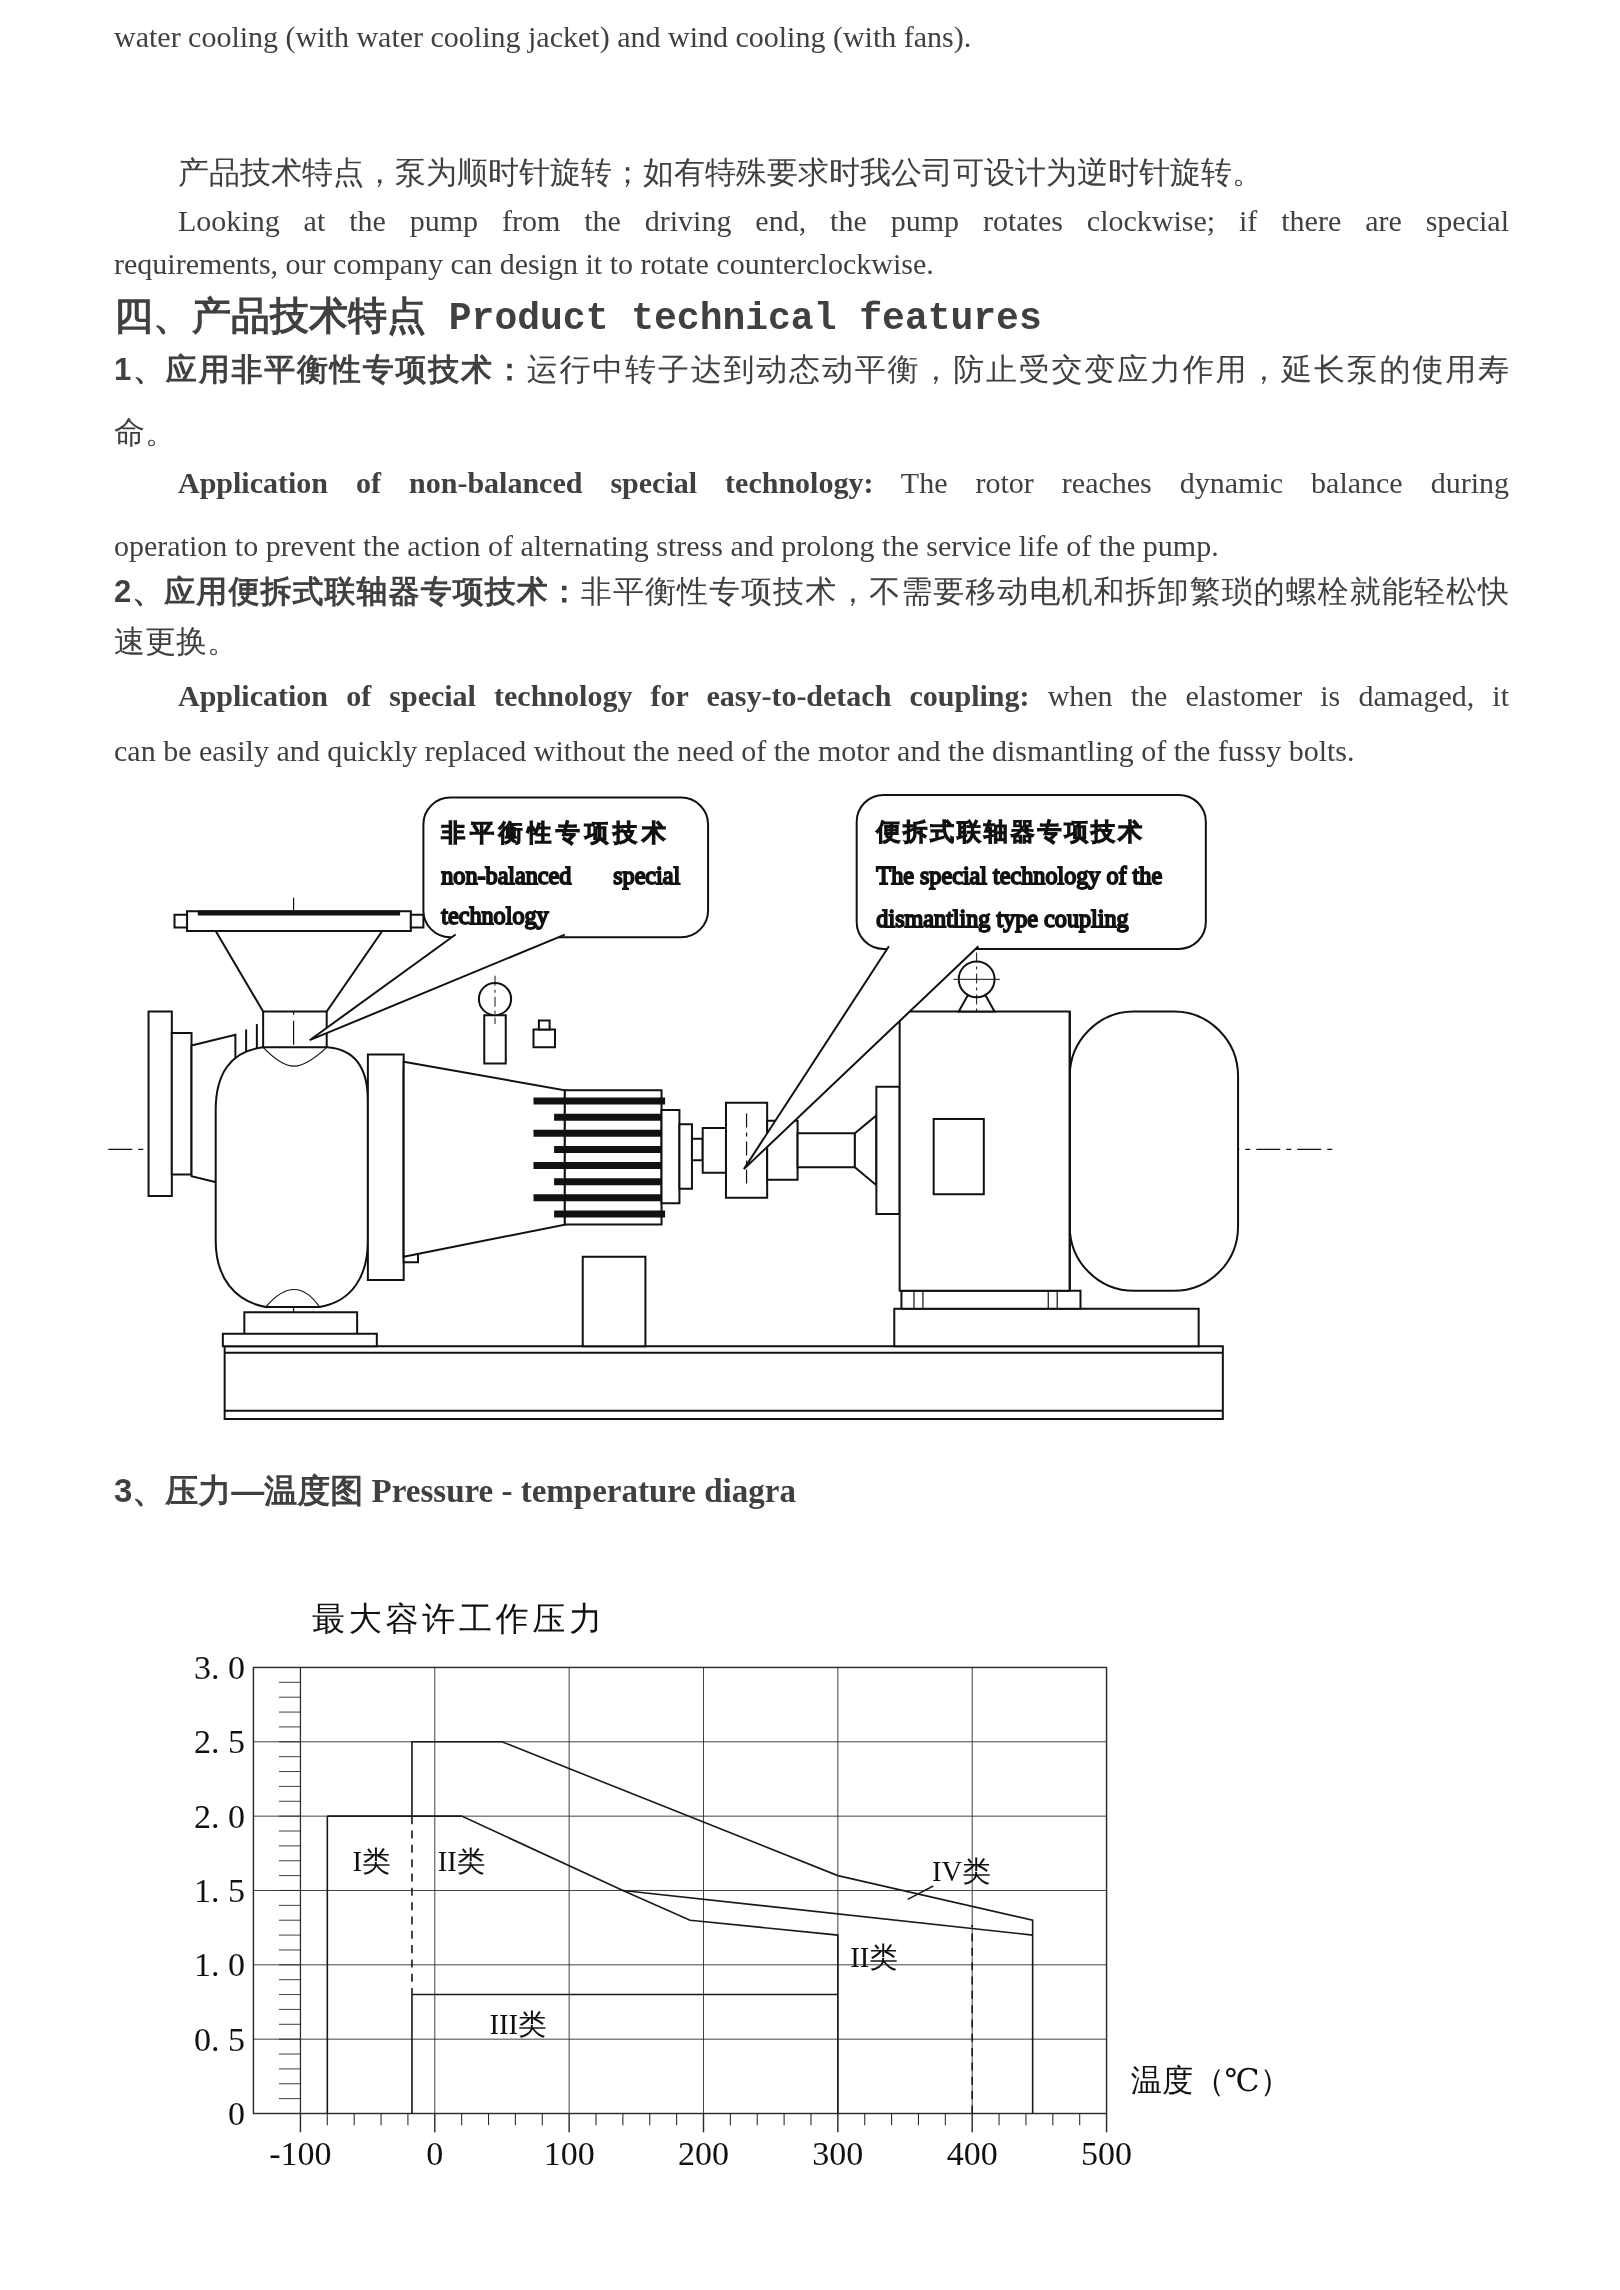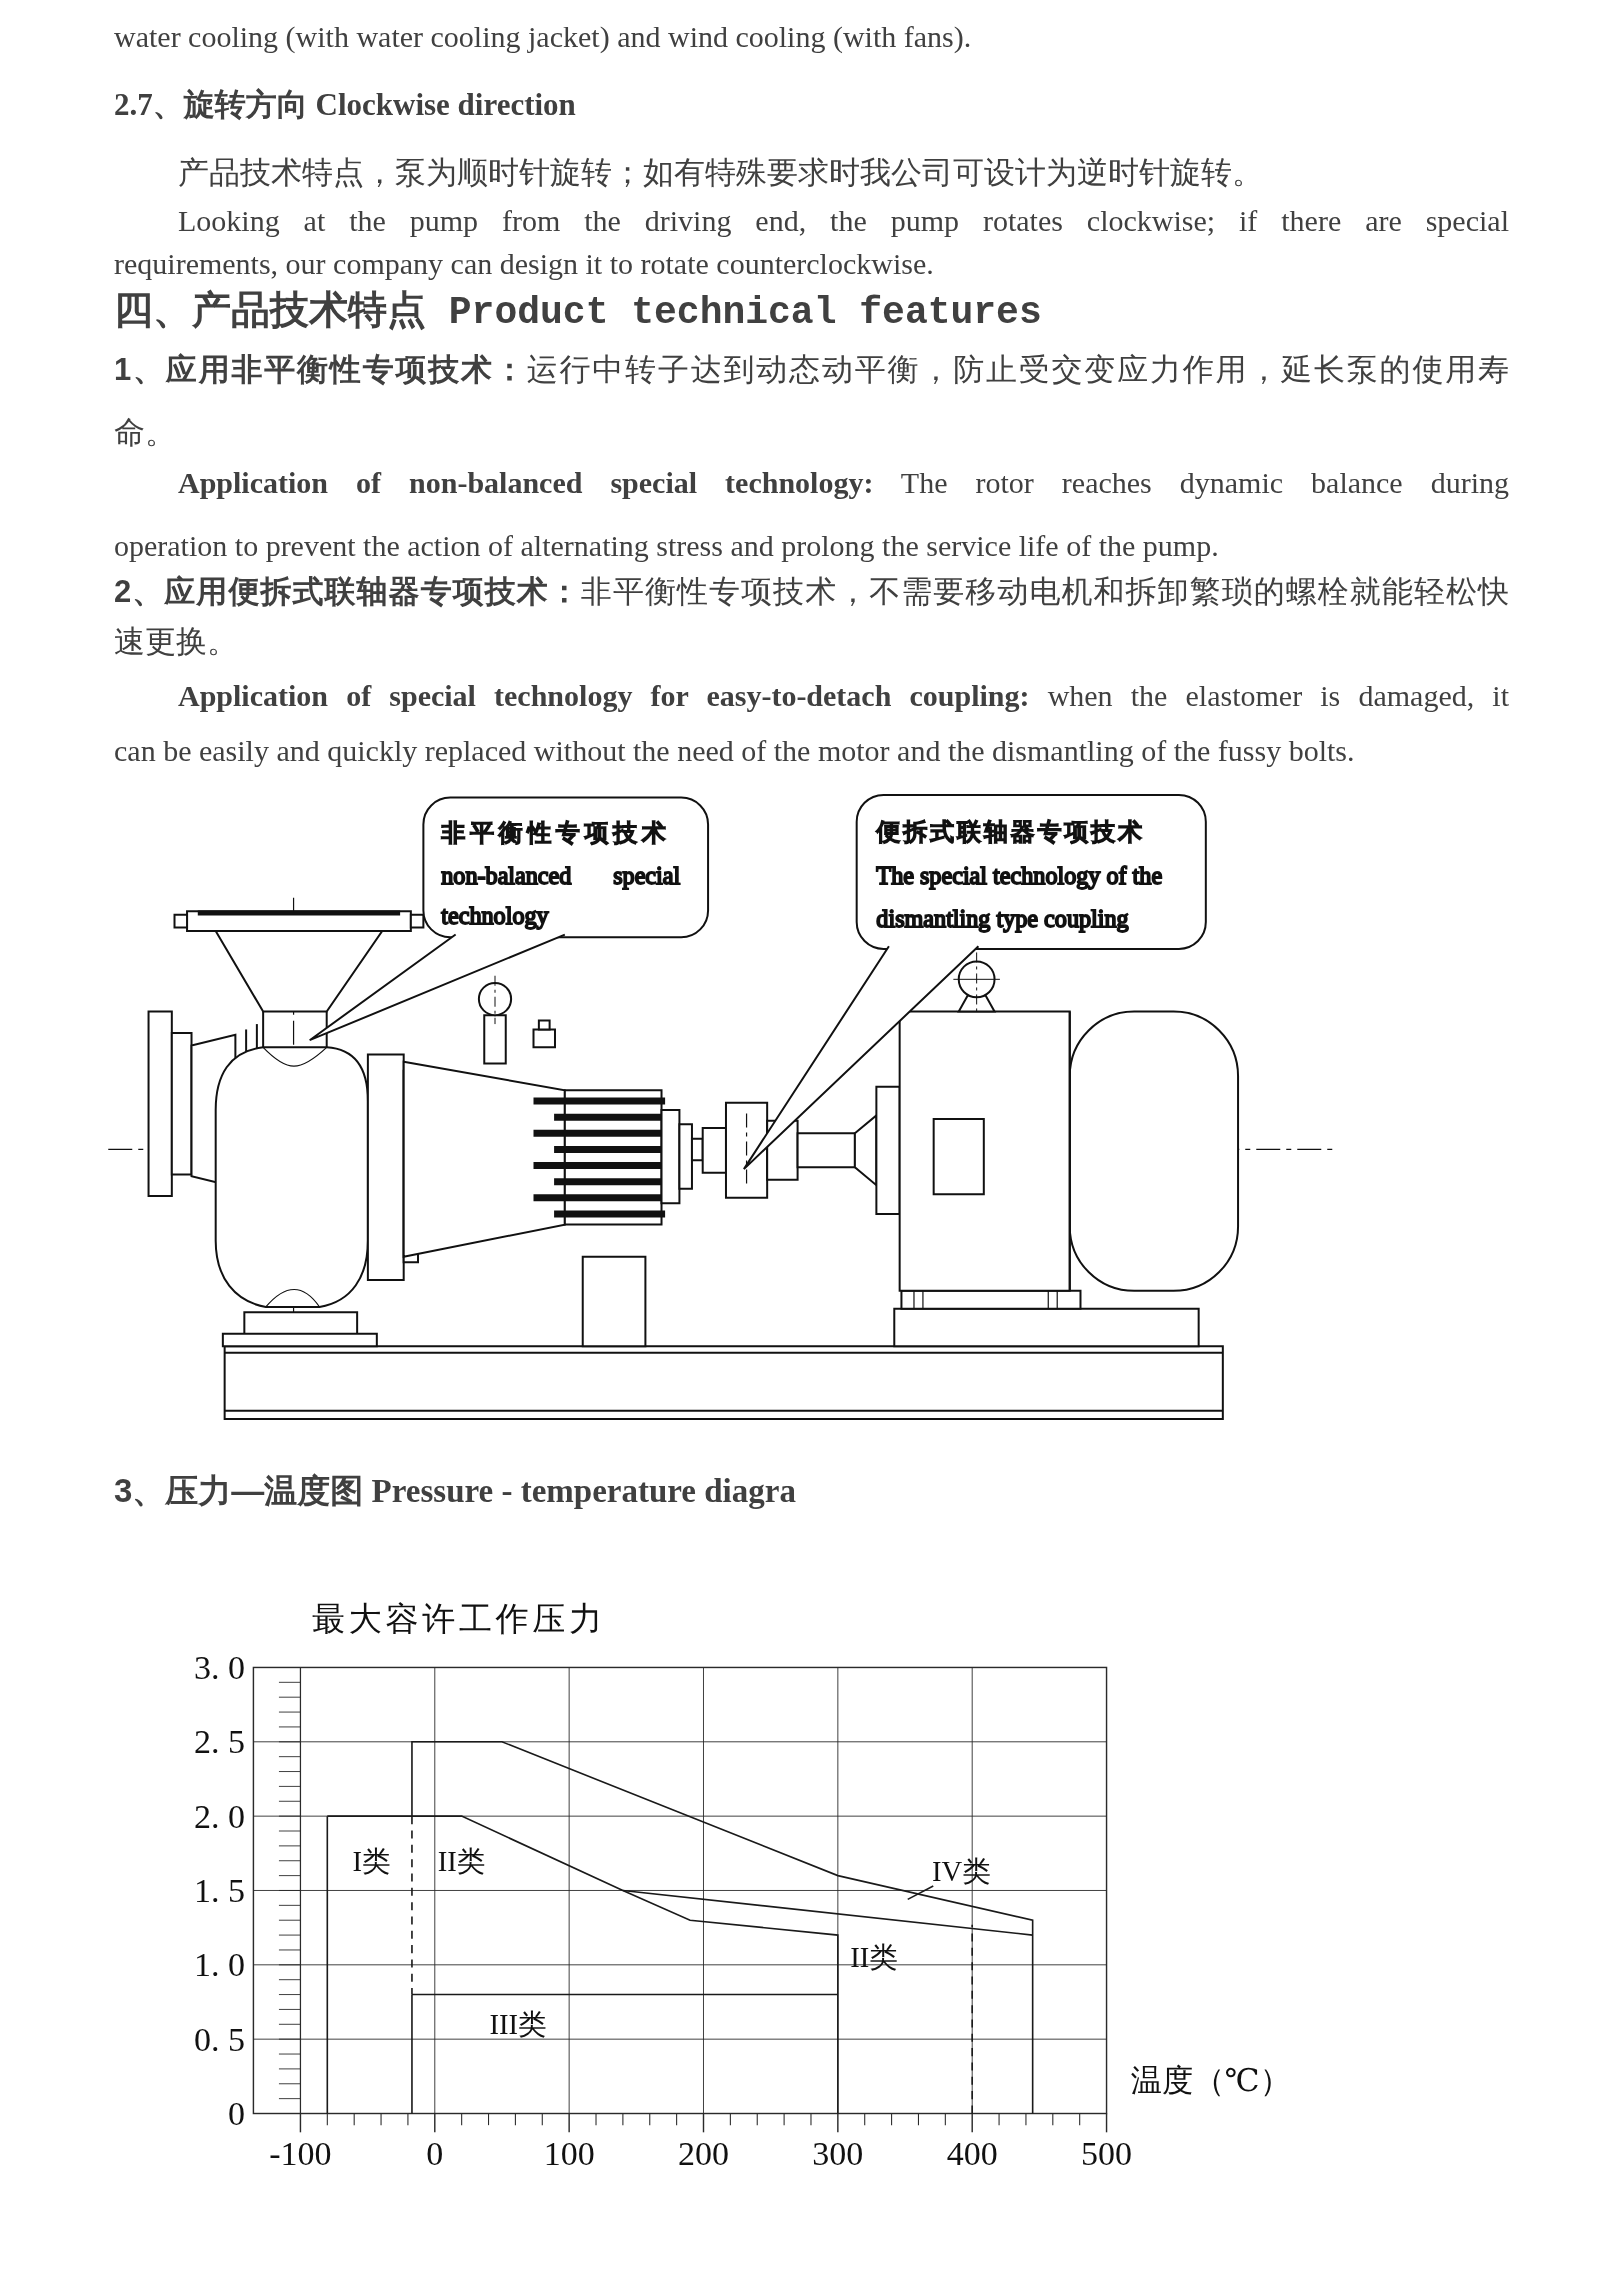--- a/index.html
+++ b/index.html
@@ -19,29 +19,26 @@
   svg text{font-family:"Liberation Serif","DejaVu Serif",serif;fill:#111;}
   .draw line,.draw rect,.draw path,.draw polygon,.draw circle,.draw polyline{vector-effect:non-scaling-stroke;}
 </style>
 </head>
 <body>
 
 <div id="page">
 
   <div class="abs en" style="top:18px;">water cooling (with water cooling jacket) and wind cooling (with fans).</div>
 
-  <div class="abs" style="top:84px;">
-    <span class="h27">2.7、</span><span class="h27 zhb">旋转方向</span><span class="h27">  Clockwise direction</span>
-  </div>
 
   <div class="abs zh" style="top:154px;text-indent:64px;">产品技术特点，泵为顺时针旋转；如有特殊要求时我公司可设计为逆时针旋转。</div>
   <div class="abs en just" style="top:202px;text-indent:64px;">Looking at the pump from the driving end, the pump rotates clockwise; if there are special</div>
   <div class="abs en" style="top:245px;">requirements, our company can design it to rotate counterclockwise.</div>
 
-  <div class="abs" style="top:283px;">
+  <div class="abs" style="top:289px;">
     <span class="h4zh">四、产品技术特点</span><span class="h4en"> Product technical features</span>
   </div>
 
   <div class="abs zh just" style="top:351px;">
     <span class="itemlead">1、应用非平衡性专项技术：</span><span>运行中转子达到动态动平衡，防止受交变应力作用，延长泵的使用寿</span>
   </div>
   <div class="abs zh" style="top:414px;">命。</div>
 
   <div class="abs en just" style="top:464px;text-indent:64px;">
     <span class="b">Application of non-balanced special technology:</span><span> The rotor reaches dynamic balance during</span>

